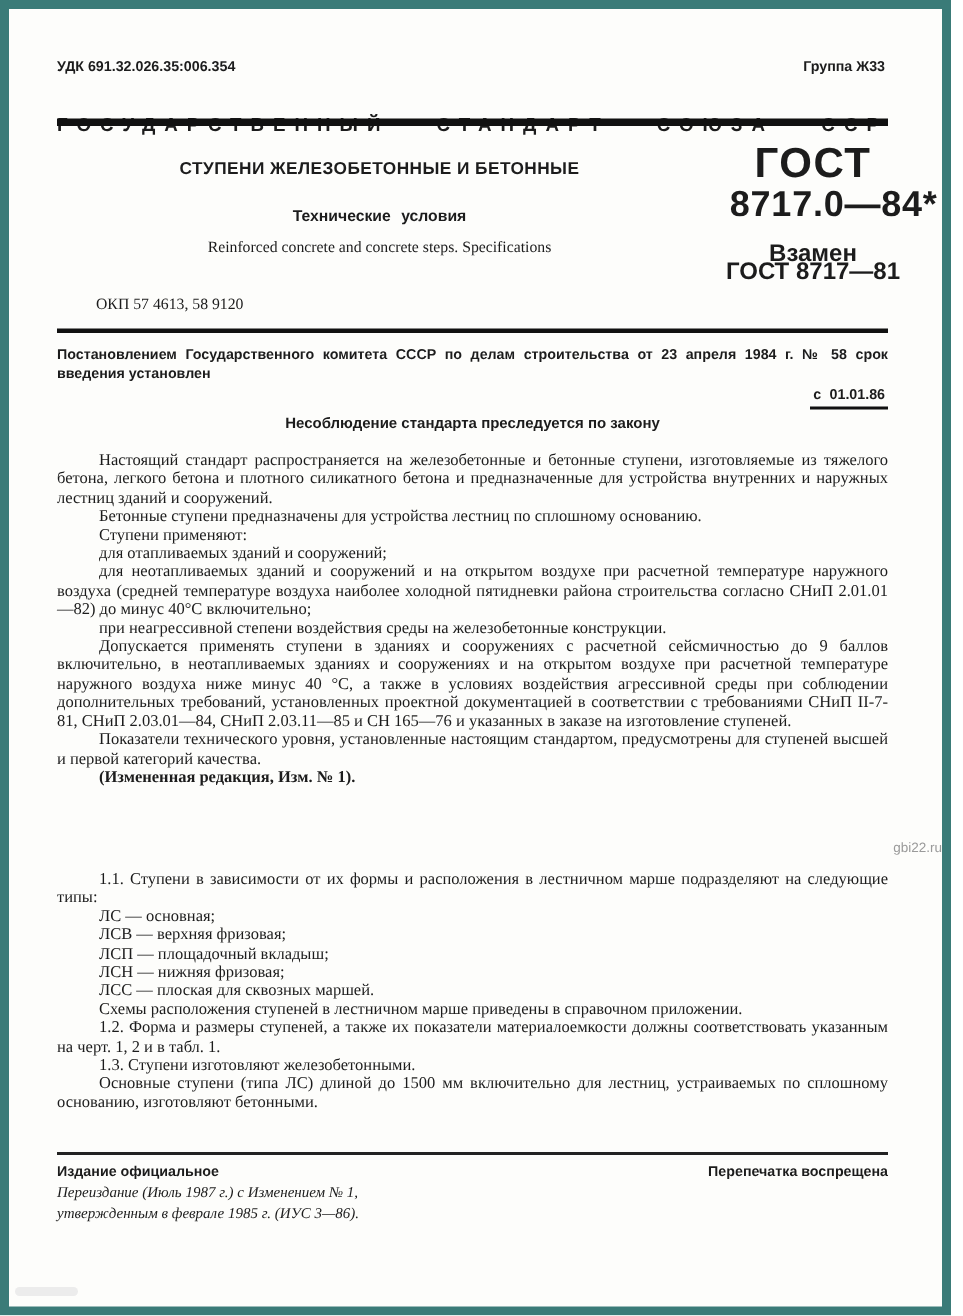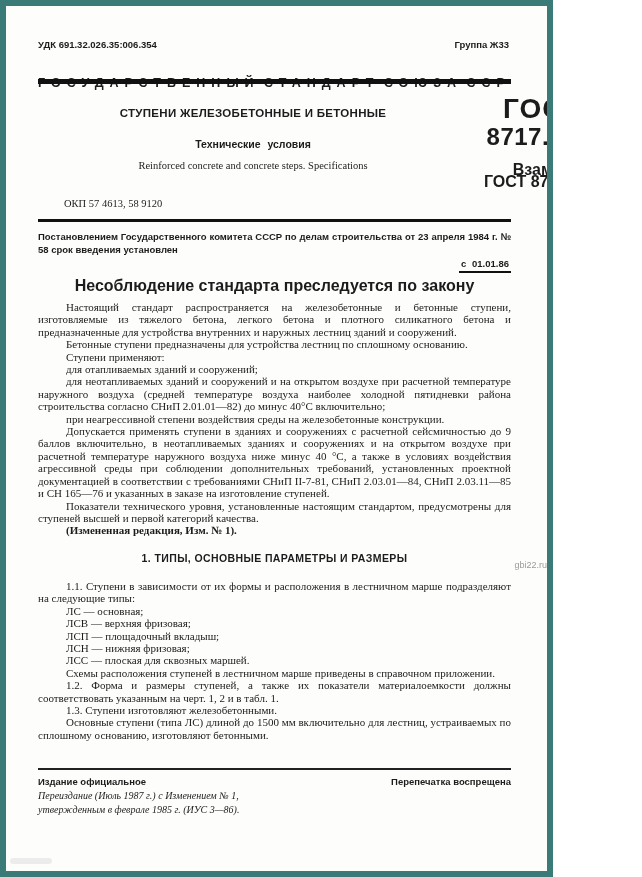--- a/index.html
+++ b/index.html
@@ -1,18 +1,18 @@
 <!DOCTYPE html>
 <html><head>
 <meta charset="utf-8">
 <style>
   html,body { margin:0; padding:0; background:#ffffff; }
   .page {
     position:relative;
-    width:553px; height:877px;
+    width:634px; height:877px;
     background:#fdfdfb;
     box-sizing:border-box;
     font-family:"Liberation Serif", serif;
     color:#1c1c1c;
     overflow:hidden;
   }
   .frame {
     position:absolute; inset:0;
     border:6px solid #3a7b78;
     pointer-events:none;
@@ -38,21 +38,21 @@
   .gost-label { font-size:28px; font-weight:bold; line-height:28px; letter-spacing:1px; }
   .gost-number { font-size:24px; font-weight:bold; line-height:28px; letter-spacing:.5px;text-align:right; }
   .replaces { margin-top:13px; font-size:16px; font-weight:bold; line-height:12px; }
   .okp { top:198px; left:64px; font-size:10.5px; }
   .separator-rule { top:219px; left:38px; right:42px; height:3px; background:#111; }
   .decree { top:230px; left:38px; right:42px; font-size:9.5px; font-weight:bold;
             line-height:13px; text-align:justify; }
   .effective { top:258px; right:42px; font-size:9.5px; font-weight:bold;
                border-bottom:2px solid #111; padding:0 2px 2px 2px; word-spacing:3px; }
   .law-notice { top:277px; left:38px; right:42px; text-align:center;
-                font-size:16px; font-weight:bold; }
+                font-size:10px; font-weight:bold; }
   .body-block { left:38px; right:42px; font-size:11px; line-height:12.4px;
                 text-align:justify; }
   .body-block p { margin:0; text-indent:28px; }
   .intro-block { top:301px; }
   .section-heading { top:552px; left:38px; right:42px; text-align:center;
                      font-size:10.5px; font-weight:bold; letter-spacing:.4px; }
   .watermark { top:560px; right:6px; font-size:9px; color:#9a9a9a;
                font-family:"Liberation Sans", sans-serif; }
   .section-block { top:580px; }
   .footer-rule { top:768px; left:38px; right:42px; height:2px; background:#222; }
@@ -104,21 +104,20 @@
     <p>Бетонные ступени предназначены для устройства лестниц по сплошному основанию.</p>
     <p>Ступени применяют:</p>
     <p>для отапливаемых зданий и сооружений;</p>
     <p>для неотапливаемых зданий и сооружений и на открытом воздухе при расчетной температуре наружного воздуха (средней температуре воздуха наиболее холодной пятидневки района строительства согласно СНиП 2.01.01—82) до минус 40°С включительно;</p>
     <p>при неагрессивной степени воздействия среды на железобетонные конструкции.</p>
     <p>Допускается применять ступени в зданиях и сооружениях с расчетной сейсмичностью до 9 баллов включительно, в неотапливаемых зданиях и сооружениях и на открытом воздухе при расчетной температуре наружного воздуха ниже минус 40 °С, а также в условиях воздействия агрессивной среды при соблюдении дополнительных требований, установленных проектной документацией в соответствии с требованиями СНиП II-7-81, СНиП 2.03.01—84, СНиП 2.03.11—85 и СН 165—76 и указанных в заказе на изготовление ступеней.</p>
     <p>Показатели технического уровня, установленные настоящим стандартом, предусмотрены для ступеней высшей и первой категорий качества.</p>
     <p class="b">(Измененная редакция, Изм. № 1).</p>
   </div>
 
-  <div class="abs section-heading sans">1. ТИПЫ, ОСНОВНЫЕ ПАРАМЕТРЫ И РАЗМЕРЫ</div>
   <div class="abs watermark">gbi22.ru</div>
 
   <div class="abs body-block section-block">
     <p>1.1. Ступени в зависимости от их формы и расположения в лестничном марше подразделяют на следующие типы:</p>
     <p>ЛС — основная;</p>
     <p>ЛСВ — верхняя фризовая;</p>
     <p>ЛСП — площадочный вкладыш;</p>
     <p>ЛСН — нижняя фризовая;</p>
     <p>ЛСС — плоская для сквозных маршей.</p>
     <p>Схемы расположения ступеней в лестничном марше приведены в справочном приложении.</p>

